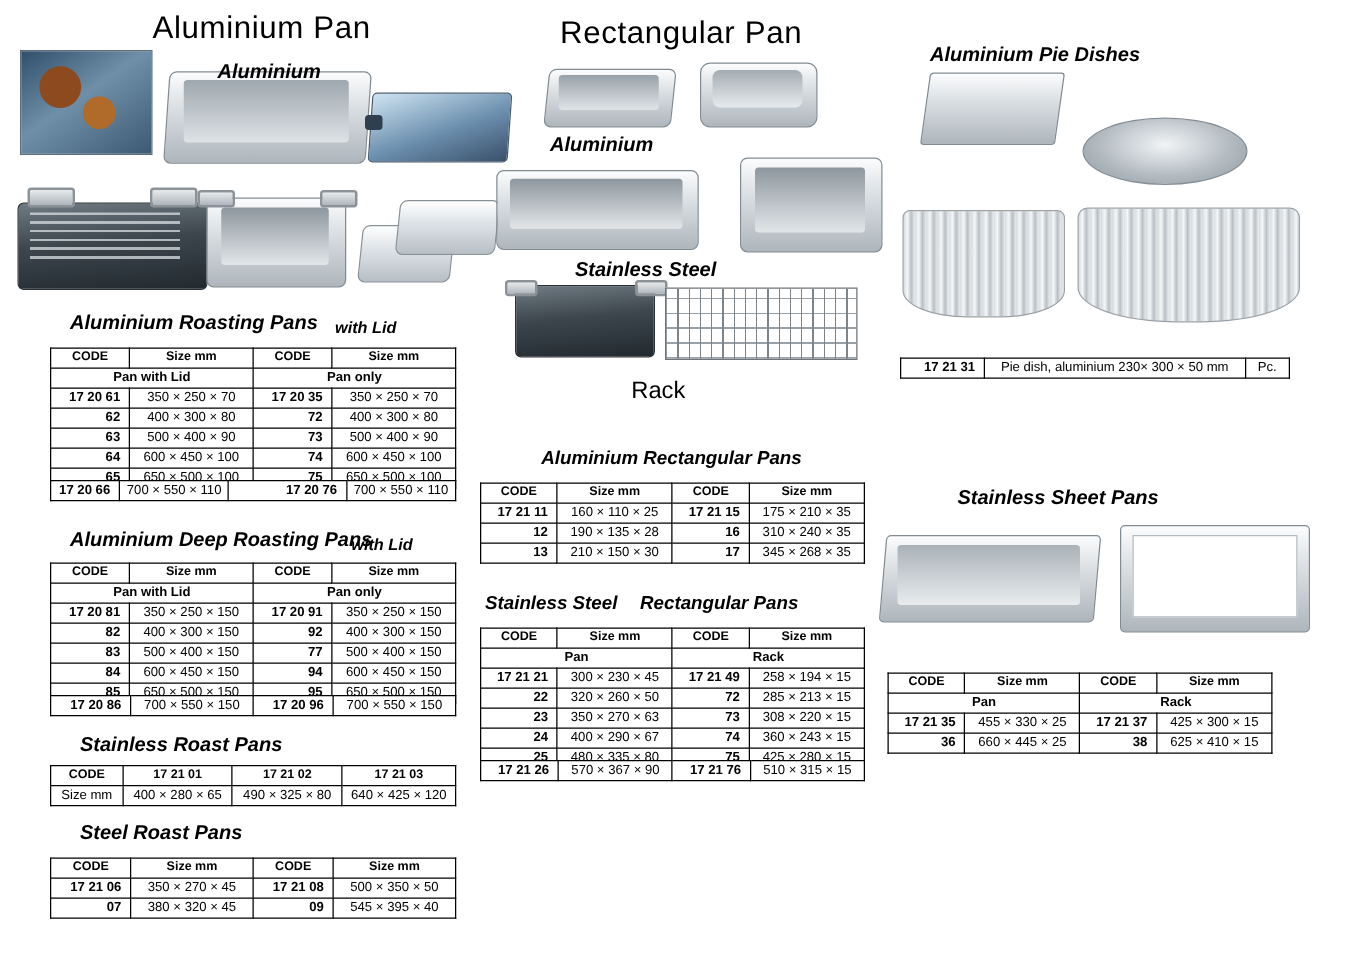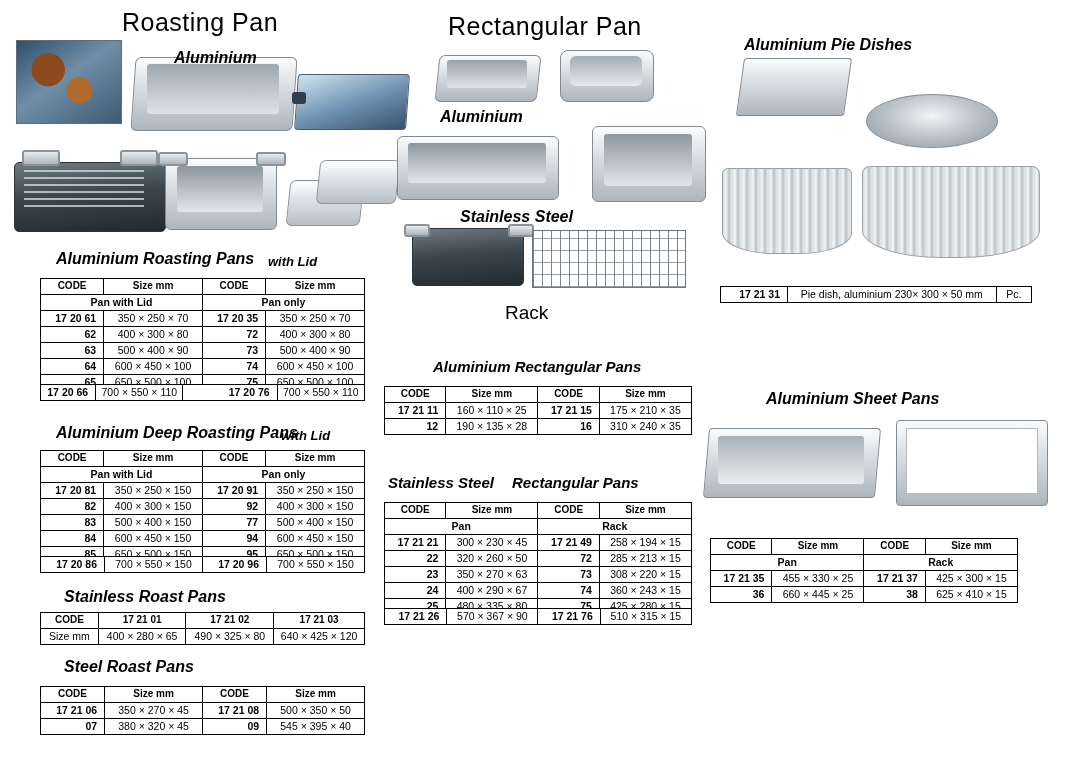--- a/index.html
+++ b/index.html
@@ -141,21 +141,21 @@
 <div class="pic pan-rim" style="left:740px;top:58px;width:106px;height:56px;transform:skewX(-8deg);border-radius:3px;"></div>
 <div class="pic ellipse" style="left:866px;top:94px;width:130px;height:52px;background:radial-gradient(ellipse at 50% 40%,#f2f4f6 0%,#b5bdc3 55%,#8e979e 100%);border:1px solid #848d94;"></div>
 <div class="pic foil" style="left:722px;top:168px;width:128px;height:84px;border-radius:6px 6px 40% 40%/6px 6px 25% 25%;"></div>
 <div class="pic foil" style="left:862px;top:166px;width:176px;height:90px;border-radius:8px 8px 45% 45%/8px 8px 30% 30%;"></div>
 
 <div class="pic pan-rim" style="left:706px;top:428px;width:170px;height:68px;transform:skewX(-5deg);border-radius:4px;"></div>
 <div class="pic" style="left:718px;top:436px;width:146px;height:48px;background:linear-gradient(180deg,#aab2b8,#e8ecee);border-radius:3px;"></div>
 <div class="pic pan-rim" style="left:896px;top:420px;width:150px;height:84px;border-radius:4px;"></div>
 <div class="pic" style="left:906px;top:428px;width:130px;height:64px;background:#ffffff;border:1px solid #b3bac0;"></div>
 
-<div class="abs h-main" style="left:122px;top:8px;">Roasting Pan</div>
+<div class="abs h-main" style="left:122px;top:8px;">Aluminium Pan</div>
 <div class="abs h-main" style="left:448px;top:12px;">Rectangular Pan</div>
 <div class="abs h-sub" style="left:744px;top:36px;">Aluminium Pie Dishes</div>
 
 <div class="abs h-sub" style="left:174px;top:49px;">Aluminium</div>
 <div class="abs h-sub" style="left:440px;top:108px;">Aluminium</div>
 <div class="abs h-sub" style="left:460px;top:208px;">Stainless Steel</div>
 <div class="abs" style="left:505px;top:302px;font-size:19px;">Rack</div>
 
 <div class="abs h-sec" style="left:56px;top:250px;">Aluminium Roasting Pans</div>
 <div class="abs h-small" style="left:268px;top:254px;">with Lid</div>
@@ -163,21 +163,21 @@
 <div class="abs h-sec" style="left:56px;top:424px;">Aluminium Deep Roasting Pans</div>
 <div class="abs h-small" style="left:281px;top:428px;">with Lid</div>
 
 <div class="abs h-sec" style="left:64px;top:588px;">Stainless Roast Pans</div>
 <div class="abs h-sec" style="left:64px;top:658px;">Steel Roast Pans</div>
 
 <div class="abs h-sec2" style="left:433px;top:358px;">Aluminium Rectangular Pans</div>
 <div class="abs h-sec2" style="left:388px;top:474px;">Stainless Steel</div>
 <div class="abs h-sec2" style="left:512px;top:474px;">Rectangular Pans</div>
 
-<div class="abs h-sub" style="left:766px;top:390px;">Aluminium Sheet Pans</div>
+<div class="abs h-sub" style="left:766px;top:390px;">Stainless Sheet Pans</div>
 
 <table class="tbl abs" style="left:40px;top:278px;width:325px;">
   <tbody>
       <tr>
     <td class="hdr" style="width:62px;">CODE</td>
     <td class="hdr" style="width:100px;">Size mm</td>
     <td class="hdr" style="width:62px;">CODE</td>
     <td class="hdr" style="width:100px;">Size mm</td>
   </tr>
   <tr>
@@ -335,20 +335,26 @@
     <td class="size">160 × 110 × 25</td>
     <td class="code">17 21 15</td>
     <td class="size">175 × 210 × 35</td>
   </tr>
   <tr>
     <td class="code">12</td>
     <td class="size">190 × 135 × 28</td>
     <td class="code">16</td>
     <td class="size">310 × 240 × 35</td>
   </tr>
+  <tr>
+    <td class="code">13</td>
+    <td class="size">210 × 150 × 30</td>
+    <td class="code">17</td>
+    <td class="size">345 × 268 × 35</td>
+  </tr>
 </tbody>
   </table>
 
 <table class="tbl abs" style="left:384px;top:502px;width:308px;">
   <tbody>
       <tr>
     <td class="hdr" style="width:60px;">CODE</td>
     <td class="hdr" style="width:94px;">Size mm</td>
     <td class="hdr" style="width:60px;">CODE</td>
     <td class="hdr" style="width:94px;">Size mm</td>

